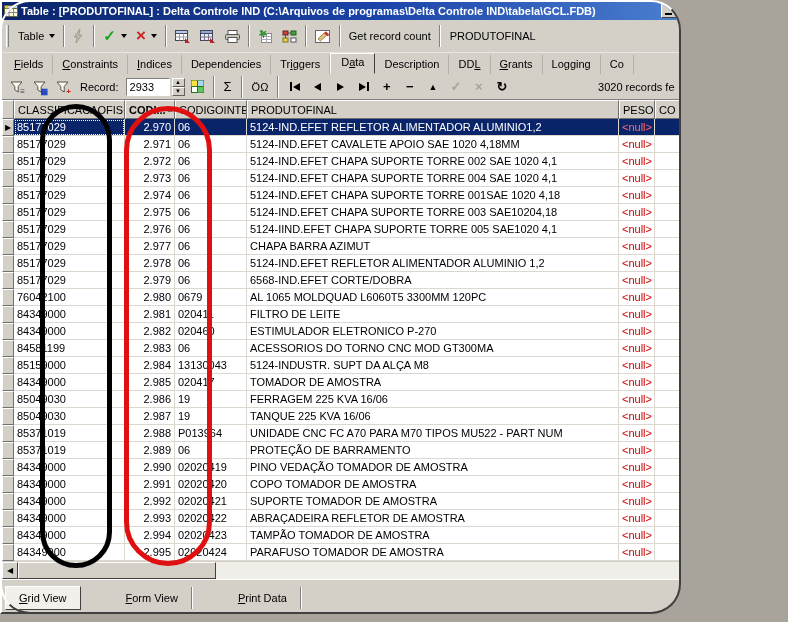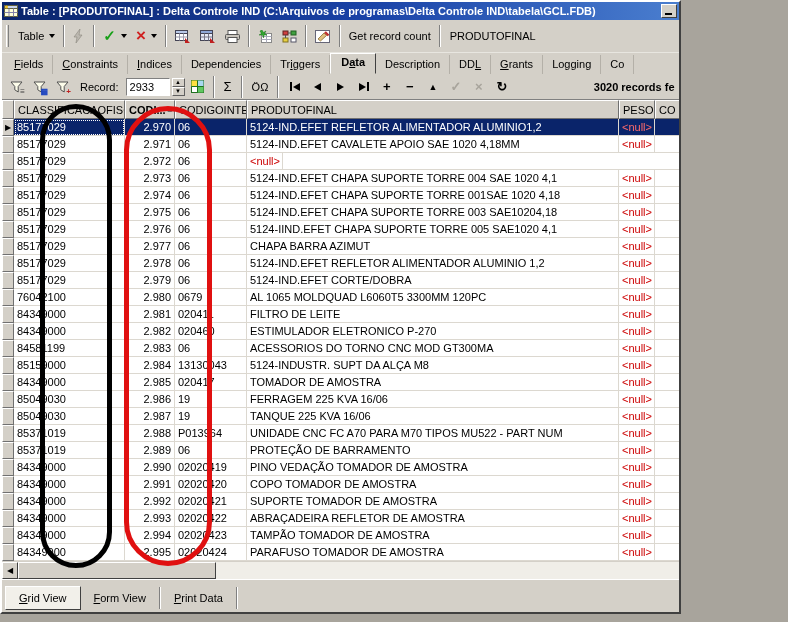--- a/index.html
+++ b/index.html
@@ -9,21 +9,21 @@
     background: #a8a49c;
     font-family: "Liberation Sans", sans-serif;
     font-size: 11px; color: #000;
   }
   .win {
     position: absolute; background: #d4d0c8;
     border: 2px solid; border-color: #ffffff #404040 #404040 #ffffff;
     overflow: hidden;
   }
   #win-left  { left: 0; top: 3;  width: 114; height: 613; z-index: 1; }
-  #win-main  { left: 114; top: 2; width: 676; height: 616; z-index: 2; }
+  #win-main  { left: 114; top: 2; width: 676; height: 616; z-index: 2; border-radius: 30px; }
 
   .titlebar {
     height: 18px; display: flex; align-items: center; gap: 3px;
     padding: 0 2px;
     background: linear-gradient(90deg, #0a246a 0%, #1a43a8 55%, #4a7ecf 100%);
     color: #fff; font-weight: bold; white-space: nowrap; overflow: hidden;
   }
   .minbtn {
     margin-left: auto; width: 16px; height: 14px; flex: none;
     background: #d4d0c8; border: 1px solid; border-color: #fff #404040 #404040 #fff;
@@ -38,38 +38,38 @@
   .tbtn { height: 24px; display: flex; align-items: center; padding: 0 4px; gap: 3px; flex: none; }
   .dd { width: 0; height: 0; border-left: 3px solid transparent; border-right: 3px solid transparent; border-top: 4px solid #000; margin-left: 2px; }
   .glyph-check { color: #18a018; font-size: 15px; font-weight: bold; line-height: 14px; }
   .glyph-cross { color: #d02020; font-size: 17px; font-weight: bold; line-height: 14px; }
   .txtlabel { padding: 0 5px; }
 
   .tabstrip { height: 21px; display: flex; align-items: flex-end; padding-left: 3px; white-space: nowrap; }
   .tab { padding: 3px 9px 4px; position: relative; flex: none; }
   .tab:not(.active) { border-right: 1px solid #b4b0a8; }
   .tab.active {
-    background: #d4d0c8; font-weight: bold;
+    background: #d4d0c8; font-weight: normal;
     border: 1px solid; border-color: #ffffff #404040 #d4d0c8 #ffffff;
     padding: 2px 10px 5px; margin-top: -2px;
   }
   .datatoolbar { height: 26px; display: flex; align-items: center; gap: 2px; padding: 0 4px;
                  border-bottom: 1px solid #808080; white-space: nowrap; }
   .spinbox { width: 44px; height: 18px; background: #fff; border: 1px solid; border-color: #808080 #ffffff #ffffff #808080;
              padding: 2px 3px; }
   .spinbtns { display: flex; flex-direction: column; width: 13px; height: 18px; }
   .spinbtn { flex: 1; background: #d4d0c8; border: 1px solid; border-color: #fff #606060 #606060 #fff;
              font-size: 6px; line-height: 6px; text-align: center; color: #000; overflow: hidden; }
   .navbtn { width: 21px; height: 20px; display: flex; align-items: center; justify-content: center; gap: 1px; flex: none; }
   .tri-l { width: 0; height: 0; border-top: 4px solid transparent; border-bottom: 4px solid transparent; border-right: 7px solid #000; }
   .tri-r { width: 0; height: 0; border-top: 4px solid transparent; border-bottom: 4px solid transparent; border-left: 7px solid #000; }
   .vbar { width: 2px; height: 9px; background: #000; }
   .nav-txt { font-size: 13px; font-weight: bold; line-height: 13px; }
   .nav-dis { color: #a8a49c; }
-  .fetched { margin-left: auto; font-weight: bold; padding-left: 6px; }
+  .fetched { margin-left: auto; font-weight: normal; padding-left: 6px; }
 
   .gridhead { height: 19px; display: flex; background: #d4d0c8; }
   .hcell { background: #d4d0c8; border: 1px solid; border-color: #ffffff #707070 #707070 #ffffff;
            padding: 2px 3px; white-space: nowrap; overflow: hidden; display: flex; align-items: center; flex: none; }
   .gridbody { height: 442px; background: #fff; overflow: hidden; }
   .grow { display: flex; height: 17px; }
   .cell { border-right: 1px solid #dcd8d0; border-bottom: 1px solid #dcd8d0; padding: 1px 3px;
           white-space: nowrap; overflow: hidden; display: flex; align-items: center; flex: none; }
   .gut { background: #d4d0c8; border: 1px solid; border-color: #ffffff #707070 #707070 #ffffff;
          font-size: 8px; line-height: 8px; display: flex; align-items: center; justify-content: center; flex: none; }
@@ -82,21 +82,21 @@
   .focuscell { outline: 1px dotted #ffffff; outline-offset: -2px; }
   .sortarrow { margin-left: auto; font-size: 8px; color: #707070; }
 
   .hscroll { height: 18px; background: #f0eee8; display: flex; align-items: stretch; border-top: 1px solid #d4d0c8; }
   .sbtn { width: 16px; background: #d4d0c8; border: 1px solid; border-color: #fff #404040 #404040 #fff;
           display: flex; align-items: center; justify-content: center; font-size: 8px; flex: none; }
   .thumb { background: #d4d0c8; border: 1px solid; border-color: #fff #404040 #404040 #fff; flex: none; }
 
   .btabs { height: 33px; display: flex; align-items: center; padding: 3px 3px 0; border-top: 1px solid #ffffff; }
   .btab { padding: 5px 13px; position: relative; flex: none; }
-  .btab:not(.active) { border-right: 1px solid #808080; box-shadow: 1px 0 0 #ffffff; margin-right: 1px; }
+  .btab:not(.active) { border-right: 1px solid #808080; box-shadow: 1px 0 0 #ffffff; margin-right: 1px; margin-left: 32px; }
   .btab.active { background: #f2f0ea; border: 1px solid; border-color: #ffffff #404040 #404040 #ffffff; }
 
   .ico { position: relative; display: inline-flex; flex: none; }
   .badge { position: absolute; right: -2px; bottom: -3px; font-size: 8px; font-weight: bold; line-height: 8px; }
 
   #red-oval { position: absolute; left: 124px; top: 106px; width: 88px; height: 460px;
               border: 5px solid #e01010; border-radius: 44px; z-index: 10; }
   #black-oval { position: absolute; left: 40px; top: 104px; width: 72px; height: 464px;
                 border: 5px solid #000000; border-radius: 36px; z-index: 10; }
   u { text-decoration: underline; }
@@ -545,20 +545,21 @@
         <span class="cell c3">06</span>
         <span class="cell c4">5124-IND.EFET CAVALETE APOIO SAE 1020 4,18MM</span>
         <span class="cell c5 nullv">&lt;null&gt;</span>
         <span class="cell c6"></span>
       </div>
       <div class="grow">
         <span class="gut c0"></span>
         <span class="cell c1">85177029</span>
         <span class="cell c2 num">2.972</span>
         <span class="cell c3">06</span>
+        <span class="cell c4">5124-IND.EFET CHAPA SUPORTE TORRE 002 SAE 1020 4,1</span>
         <span class="cell c5 nullv">&lt;null&gt;</span>
         <span class="cell c6"></span>
       </div>
       <div class="grow">
         <span class="gut c0"></span>
         <span class="cell c1">85177029</span>
         <span class="cell c2 num">2.973</span>
         <span class="cell c3">06</span>
         <span class="cell c4">5124-IND.EFET CHAPA SUPORTE TORRE 004 SAE 1020 4,1</span>
         <span class="cell c5 nullv">&lt;null&gt;</span>
@@ -607,21 +608,21 @@
         <span class="cell c3">06</span>
         <span class="cell c4">5124-IND.EFET REFLETOR ALIMENTADOR ALUMINIO 1,2</span>
         <span class="cell c5 nullv">&lt;null&gt;</span>
         <span class="cell c6"></span>
       </div>
       <div class="grow">
         <span class="gut c0"></span>
         <span class="cell c1">85177029</span>
         <span class="cell c2 num">2.979</span>
         <span class="cell c3">06</span>
-        <span class="cell c4">5124-IND.EFET CORTE/DOBRA</span>
+        <span class="cell c4">6568-IND.EFET CORTE/DOBRA</span>
         <span class="cell c5 nullv">&lt;null&gt;</span>
         <span class="cell c6"></span>
       </div>
       <div class="grow">
         <span class="gut c0"></span>
         <span class="cell c1">76042100</span>
         <span class="cell c2 num">2.980</span>
         <span class="cell c3">0679</span>
         <span class="cell c4">AL 1065 MOLDQUAD L6060T5 3300MM 120PC</span>
         <span class="cell c5 nullv">&lt;null&gt;</span>

